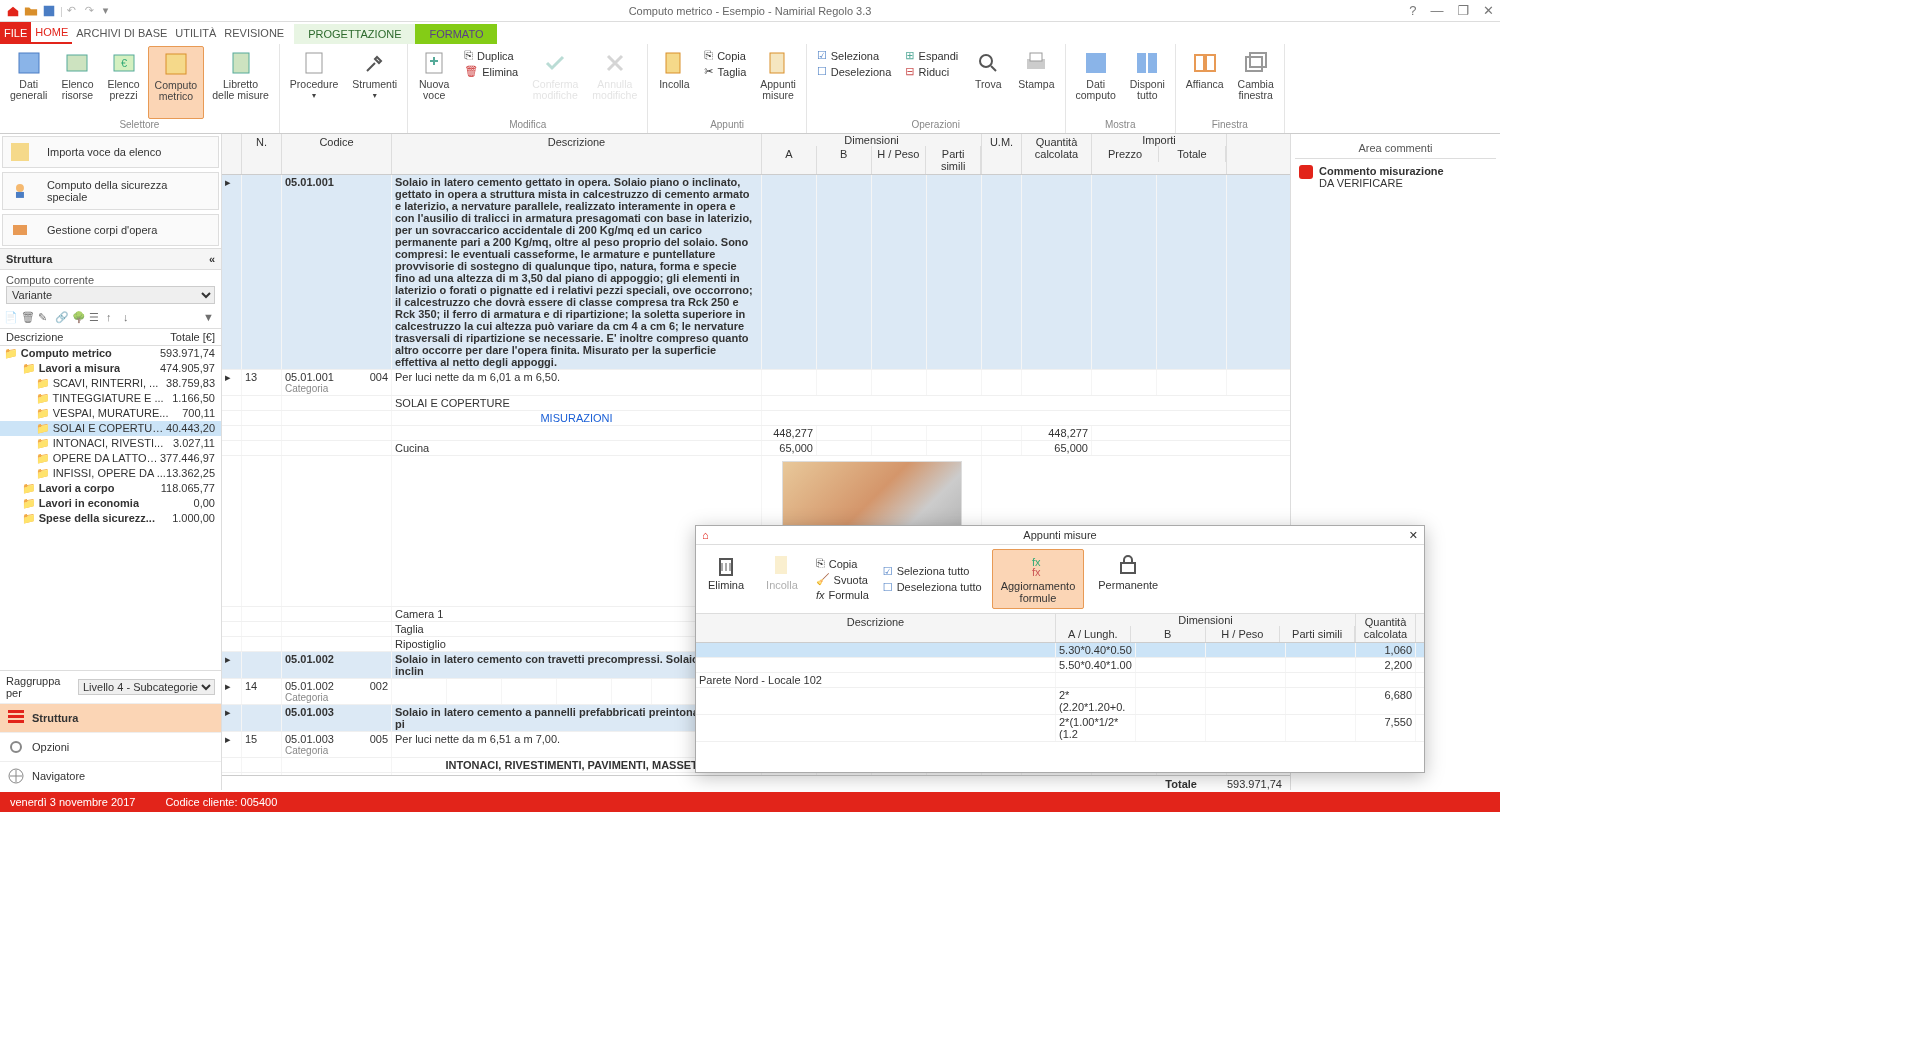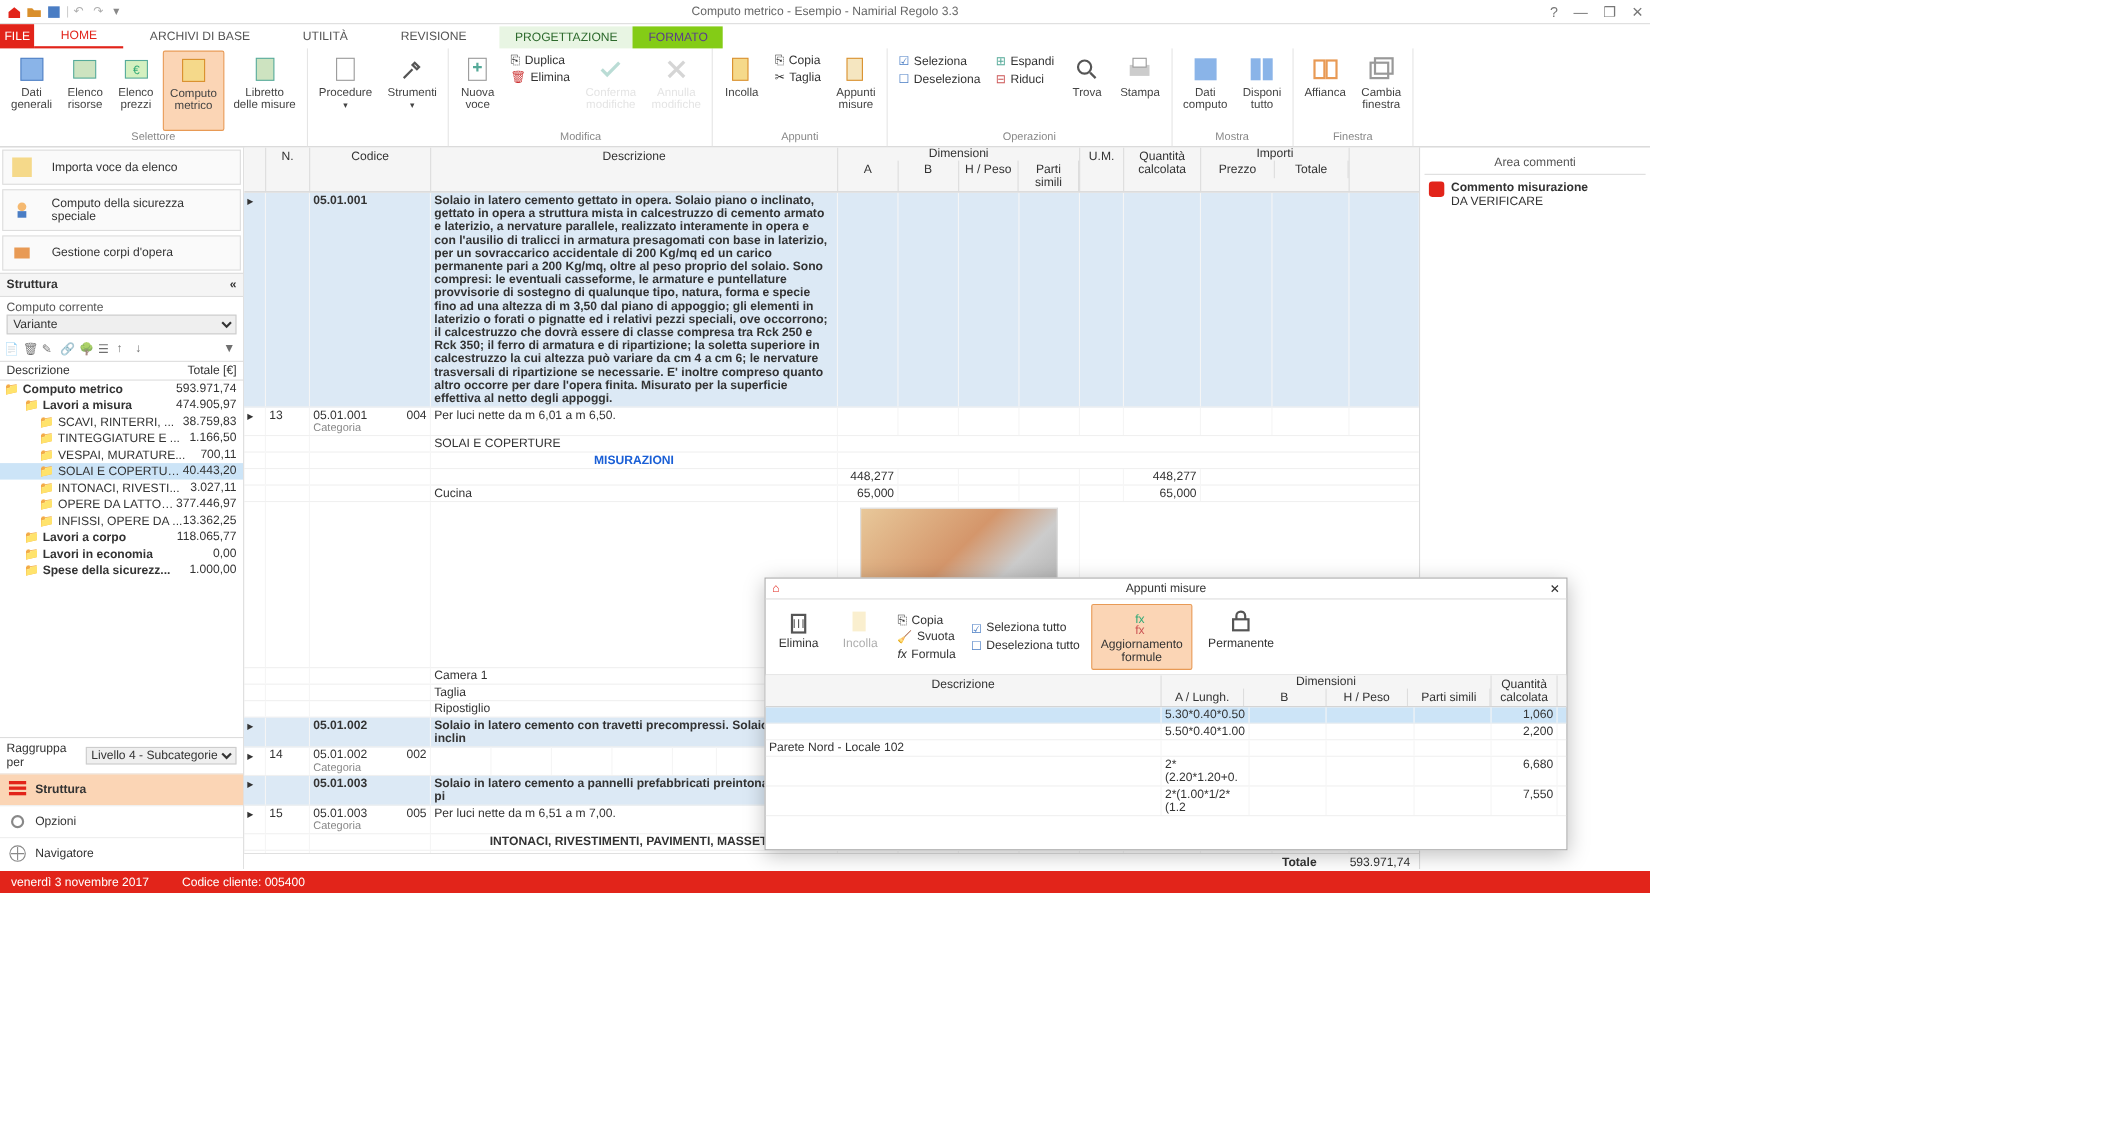--- a/index.html
+++ b/index.html
@@ -5,21 +5,21 @@
 *{box-sizing:border-box;margin:0;padding:0;font-family:"Segoe UI",Tahoma,sans-serif;font-size:11px;color:#333}
 body{background:#fff;width:1500px;height:812px;overflow:hidden;position:relative}
 .titlebar{height:22px;background:#fff;display:flex;align-items:center;border-bottom:1px solid #ddd;position:relative}
 .tb-left{display:flex;align-items:center;gap:4px;padding-left:6px}
 .tb-ico{width:14px;height:14px;display:inline-block}
 .tb-title{position:absolute;left:50%;transform:translateX(-50%);color:#666}
 .tb-sys{position:absolute;right:6px;display:flex;gap:14px}
 .tb-sys span{cursor:pointer;font-size:13px;color:#777}
 .ribbon-tabs{height:22px;display:flex;align-items:flex-end;position:relative}
 .rt-file{background:#e2241a;color:#fff;padding:4px 4px;height:22px;display:flex;align-items:center;font-size:11px}
-.rt-tab{padding:4px 24px;height:22px;display:flex;align-items:center;color:#555;cursor:pointer}
+.rt-tab{padding:4px 4px;height:22px;display:flex;align-items:center;color:#555;cursor:pointer}
 .rt-tab.active{color:#e2241a;border-bottom:2px solid #e2241a}
 .rt-ctx-grp{display:flex;flex-direction:column;align-items:center}
 .rt-ctx-tab{padding:4px 14px;font-size:11px}
 .ctx-green .rt-ctx-tab{background:#e8f5e3;color:#2d6a2d}
 .ctx-purple .rt-ctx-tab{background:#84cc16;color:#5a3d8a}
 .ribbon{height:90px;border-bottom:1px solid #ccc;display:flex;background:#fff}
 .rib-grp{border-right:1px solid #e5e5e5;display:flex;flex-direction:column;justify-content:space-between;padding:2px 4px}
 .rib-items{display:flex;gap:2px;flex:1}
 .rib-btn{display:flex;flex-direction:column;align-items:center;justify-content:flex-start;padding:3px 6px;min-width:44px;text-align:center;cursor:pointer;border-radius:2px}
 .rib-btn.sel{background:#fbd5b5;border:1px solid #e89a55}
@@ -55,21 +55,21 @@
 .grid-hdr{display:flex;border-bottom:1px solid #ccc;background:#f5f5f5;font-size:10.5px}
 .grid-hdr>div{border-right:1px solid #ddd;padding:2px 4px;text-align:center}
 .gh-sub{display:flex}
 .gh-sub>div{flex:1;border-right:1px solid #ddd;padding:2px;text-align:center}
 .grid-body{flex:1;overflow:auto;font-size:10.5px;position:relative}
 .grow{display:flex;border-bottom:1px solid #f0f0f0}
 .grow>div{border-right:1px solid #f5f5f5;padding:1px 3px;overflow:hidden}
 .grow.head{background:#dce9f5}
 .col-exp{width:20px}.col-n{width:40px;text-align:left}.col-cod{width:110px}.col-desc{width:370px}.col-a{width:55px;text-align:right}.col-b{width:55px;text-align:right}.col-h{width:55px;text-align:right}.col-ps{width:55px}.col-um{width:40px}.col-qc{width:70px;text-align:right}.col-pz{width:65px}.col-tot{width:70px}
 .cat-lbl{color:#888;font-size:10px}
-.mis-title{color:#1a5fd6;font-weight:bold;text-align:center}
+.mis-title{color:#1a5fd6;font-weight:normal;text-align:center}
 .img-ph{width:180px;height:140px;margin:4px auto;background:linear-gradient(135deg,#e8c89a 0%,#d4966b 40%,#ccc 60%,#999 100%);border:1px solid #ddd;display:flex;align-items:center;justify-content:center;color:#fff;font-size:9px}
 .rightpane{width:210px;border-left:1px solid #ddd;padding:4px}
 .rp-hdr{text-align:center;color:#555;border-bottom:1px solid #ddd;padding:4px}
 .rp-cmt{display:flex;gap:6px;padding:6px 4px;align-items:flex-start}
 .rp-cmt .ic{width:14px;height:14px;background:#e2241a;border-radius:3px}
 .statusbar{position:absolute;bottom:0;left:0;right:0;height:20px;background:#e2241a;color:#fff;display:flex;align-items:center;padding:0 10px;gap:30px;font-size:10.5px}
 .statusbar span{color:#fff}
 .float-pane{position:absolute;left:695px;top:525px;width:730px;height:248px;background:#fff;border:1px solid #aaa;box-shadow:0 4px 18px rgba(0,0,0,.25);display:flex;flex-direction:column}
 .fp-title{display:flex;align-items:center;justify-content:center;padding:3px;position:relative;border-bottom:1px solid #ddd}
 .fp-title .cls{position:absolute;right:6px;cursor:pointer}

